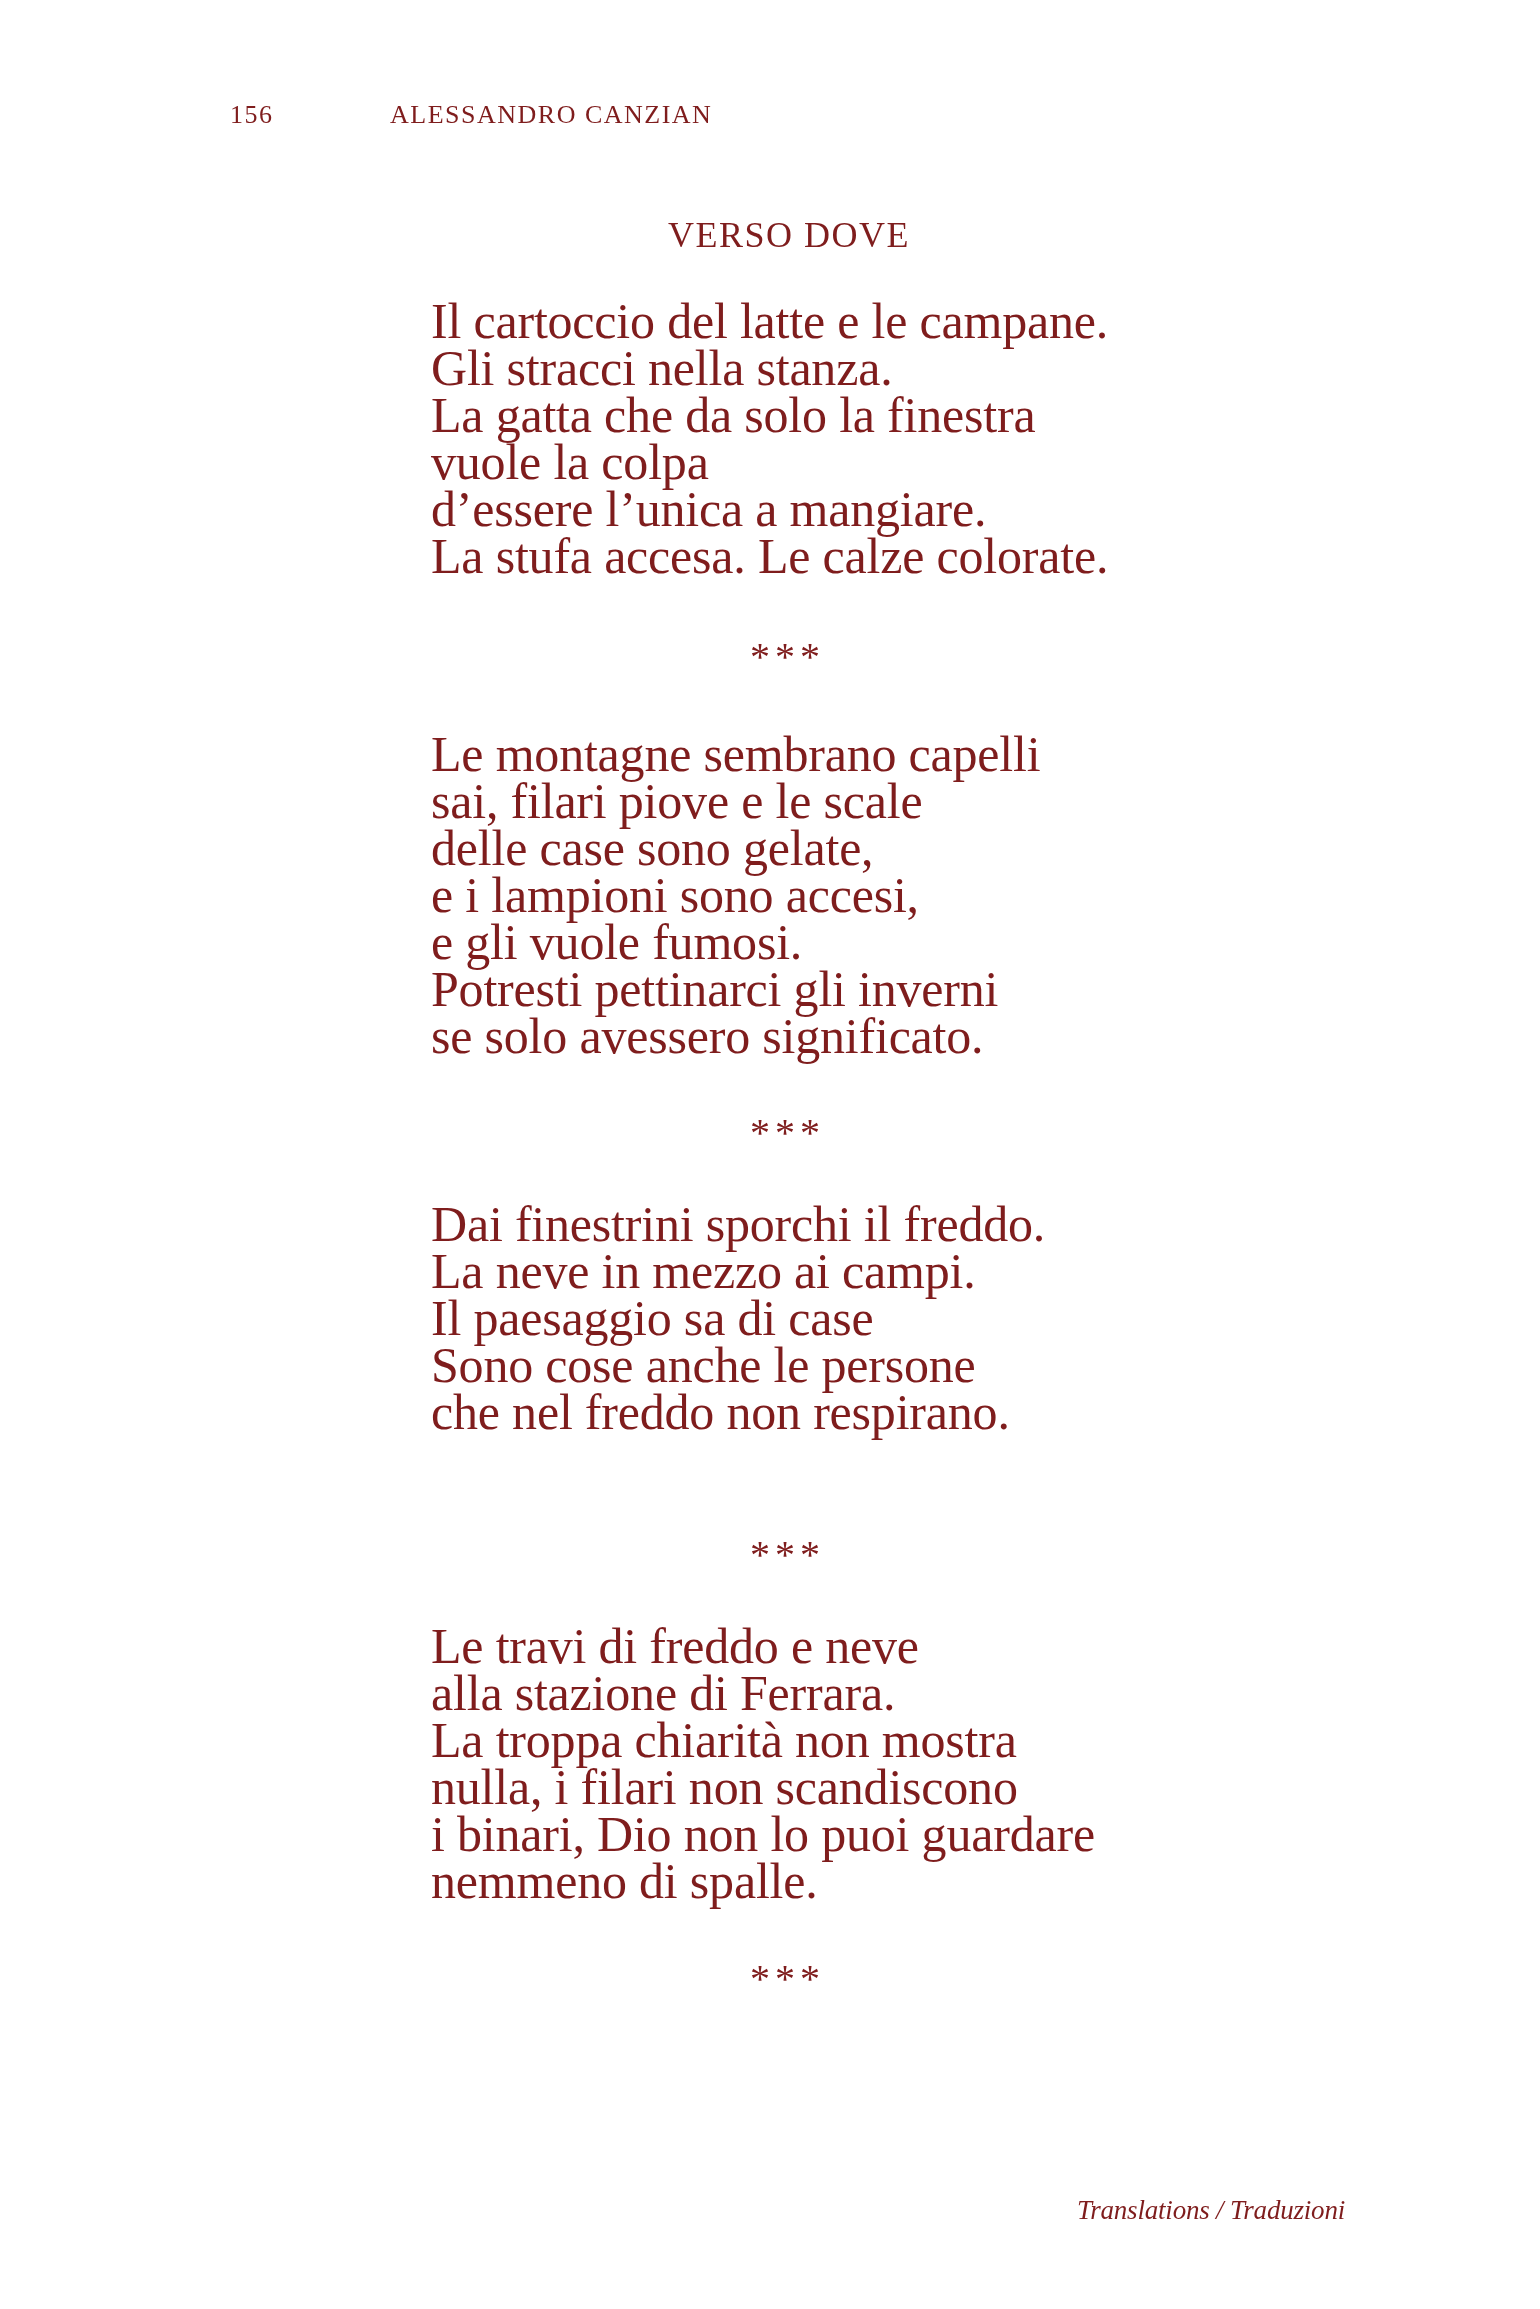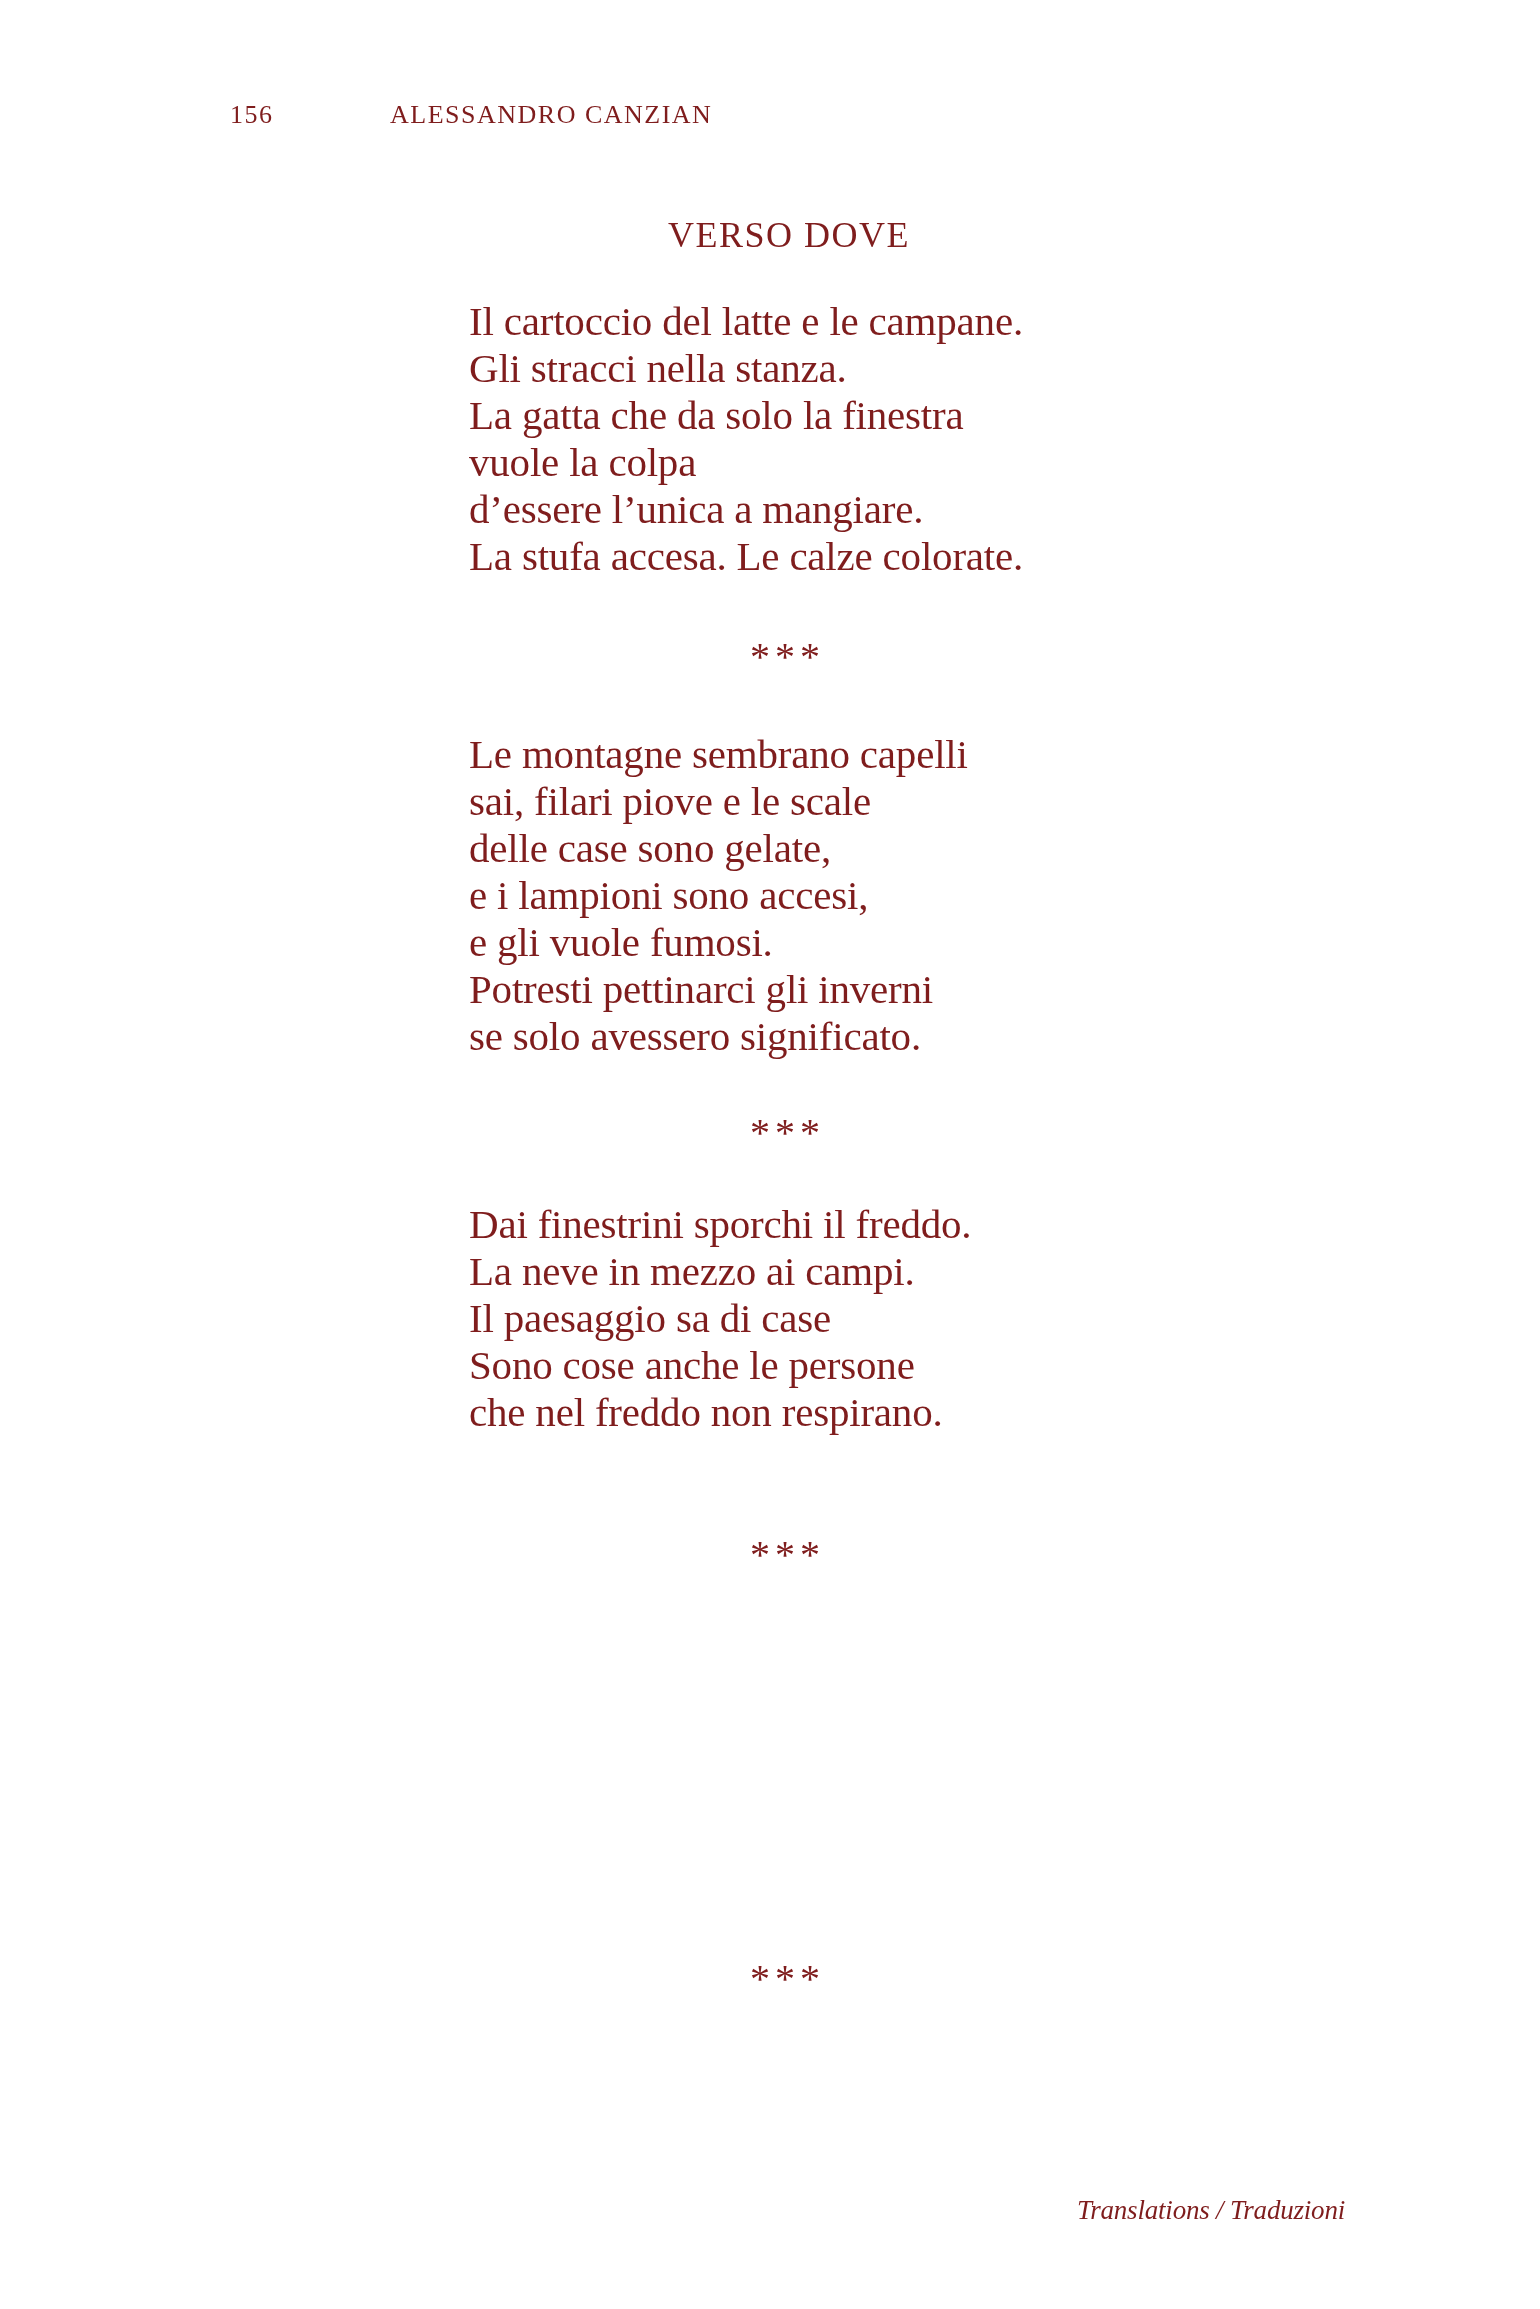--- a/index.html
+++ b/index.html
@@ -44,22 +44,22 @@
     width: 676px;
     margin: 4px;
     text-align: center;
     font-size: 36px;
     font-weight: 400;
     letter-spacing: 1.5px;
     line-height: 41px;
   }
   .stanza {
     position: absolute;
-    left: 469px;
-    font-size: 41px;
+    left: 431px;
+    font-size: 50px;
     line-height: 47px;
     letter-spacing: -0.2px;
     white-space: nowrap;
   }
   .stanza-1 { top: 298px; }
   .stanza-2 { top: 731px; }
   .stanza-3 { top: 1201px; }
   .stanza-4 { top: 1623px; }
   .separator {
     position: absolute;
@@ -123,20 +123,28 @@
   <div class="stanza stanza-3">
     <div class="line">Dai finestrini sporchi il freddo.</div>
     <div class="line">La neve in mezzo ai campi.</div>
     <div class="line">Il paesaggio sa di case</div>
     <div class="line">Sono cose anche le persone</div>
     <div class="line">che nel freddo non respirano.</div>
   </div>
 
   <div class="separator sep-3">* * *</div>
 
+  <div class="stanza stanza-4">
+    <div class="line">Le travi di freddo e neve</div>
+    <div class="line">alla stazione di Ferrara.</div>
+    <div class="line">La troppa chiarità non mostra</div>
+    <div class="line">nulla, i filari non scandiscono</div>
+    <div class="line">i binari, Dio non lo puoi guardare</div>
+    <div class="line">nemmeno di spalle.</div>
+  </div>
 
   <div class="separator sep-4">* * *</div>
 
   <footer class="page-footer">
     <span>Translations / Traduzioni</span>
   </footer>
 
 </div>
 
 </body></html>

